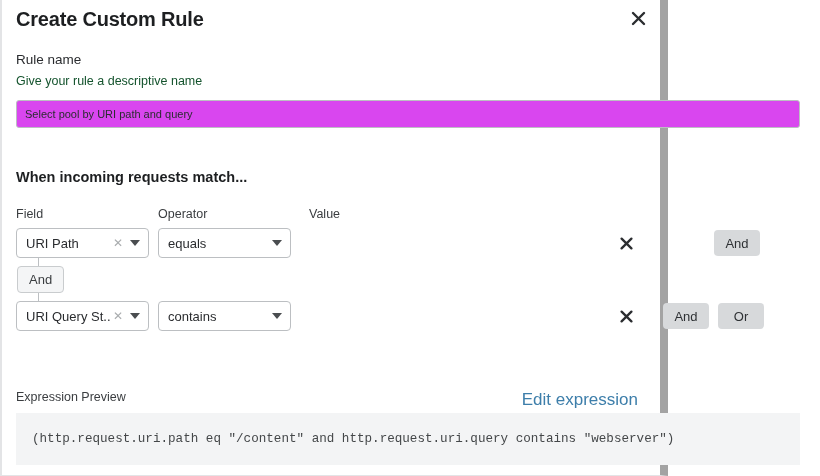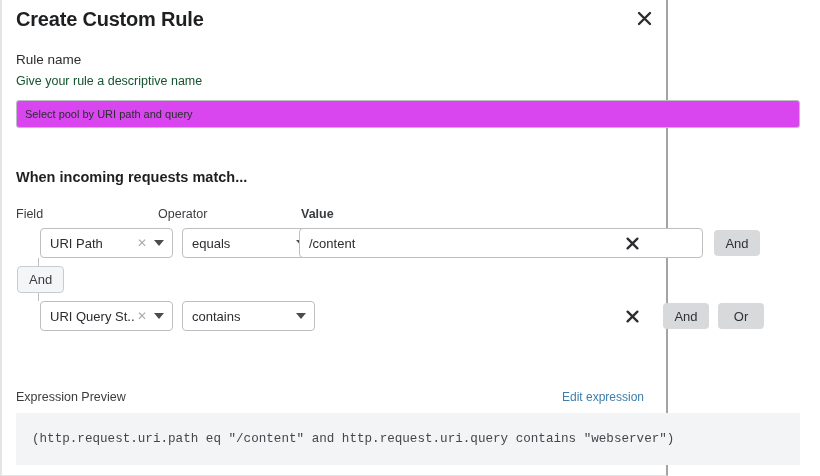--- a/index.html
+++ b/index.html
@@ -11,21 +11,21 @@
     width: 820px; height: 476px;
     font-family: "Liberation Sans", sans-serif;
     color: #222428;
     overflow: hidden;
   }
   .panel {
     position: relative;
     width: 668px; height: 476px;
     background: #ffffff;
     border-left: 2px solid #e3e4e6;
-    border-right: 2px solid #a3a3a3;
+    border-right: 8px solid #a3a3a3;
     border-bottom: 1px solid #e3e4e6;
     padding: 0 14px;
   }
 
   
   .dlg-title {
     position: absolute;
     left: 14px; top: 8px;
     font-size: 20px;
     font-weight: bold;
@@ -80,38 +80,37 @@
     color: #1d1f21;
   }
   .col-head {
     position: absolute;
     top: 207px;
     font-size: 12.5px;
     color: #3a3d40;
   }
   .col-head.field { left: 14px; }
   .col-head.operator { left: 156px; }
-  .col-head.value { left: 299px; font-weight: bold; }
+  .col-head.value { left: 307px; }
 
   
   .cond-row { position: absolute; left: 0; width: 100%; height: 30px; }
   .cond-row.r1 { top: 228px; }
   .cond-row.r2 { top: 301px; }
 
   .select-box {
     position: absolute;
     height: 30px;
     border: 1px solid #bcbfc2;
     border-radius: 4px;
     background: #fff;
     display: flex;
     align-items: center;
     cursor: pointer;
     padding: 0 6px 0 9px;
-    margin-left: 24px;
   }
   .select-box .sel-text {
     font-size: 13px;
     color: #2a2c2f;
     white-space: nowrap;
     overflow: hidden;
     flex: 1;
   }
   .sel-clear {
     font-size: 12px;
@@ -203,21 +202,21 @@
   
   .expr-label {
     position: absolute;
     left: 14px; top: 390px;
     font-size: 12.5px;
     color: #3a3d40;
   }
   .expr-edit {
     position: absolute;
     right: 22px; top: 390px;
-    font-size: 12px;
+    font-size: 17px;
     color: #3d7eaa;
     text-decoration: none;
     cursor: pointer;
   }
   .expr-code {
     position: absolute;
     left: 14px; top: 413px;
     width: 784px; height: 52px;
     background: #f3f4f5;
     display: flex;
@@ -254,21 +253,20 @@
   <div class="cond-row r1">
     <div class="select-box field-sel">
       <span class="sel-text">URI Path</span>
       <span class="sel-clear">✕</span>
       <span class="caret"></span>
     </div>
     <div class="select-box op-sel">
       <span class="sel-text">equals</span>
       <span class="caret"></span>
     </div>
-    <input class="value-input v1" type="text" value="/content" style="">
     <button class="logic-btn logic-and">And</button>
     <button class="del-btn">
       <svg width="13" height="13" viewBox="0 0 13 13">
         <path d="M1.6 1.6 L11.4 11.4 M11.4 1.6 L1.6 11.4" stroke="#2b2d30" stroke-width="2.3" stroke-linecap="round"></path>
       </svg>
     </button>
   </div>
 
   <div class="connector">
     <div class="conn-line top"></div>

